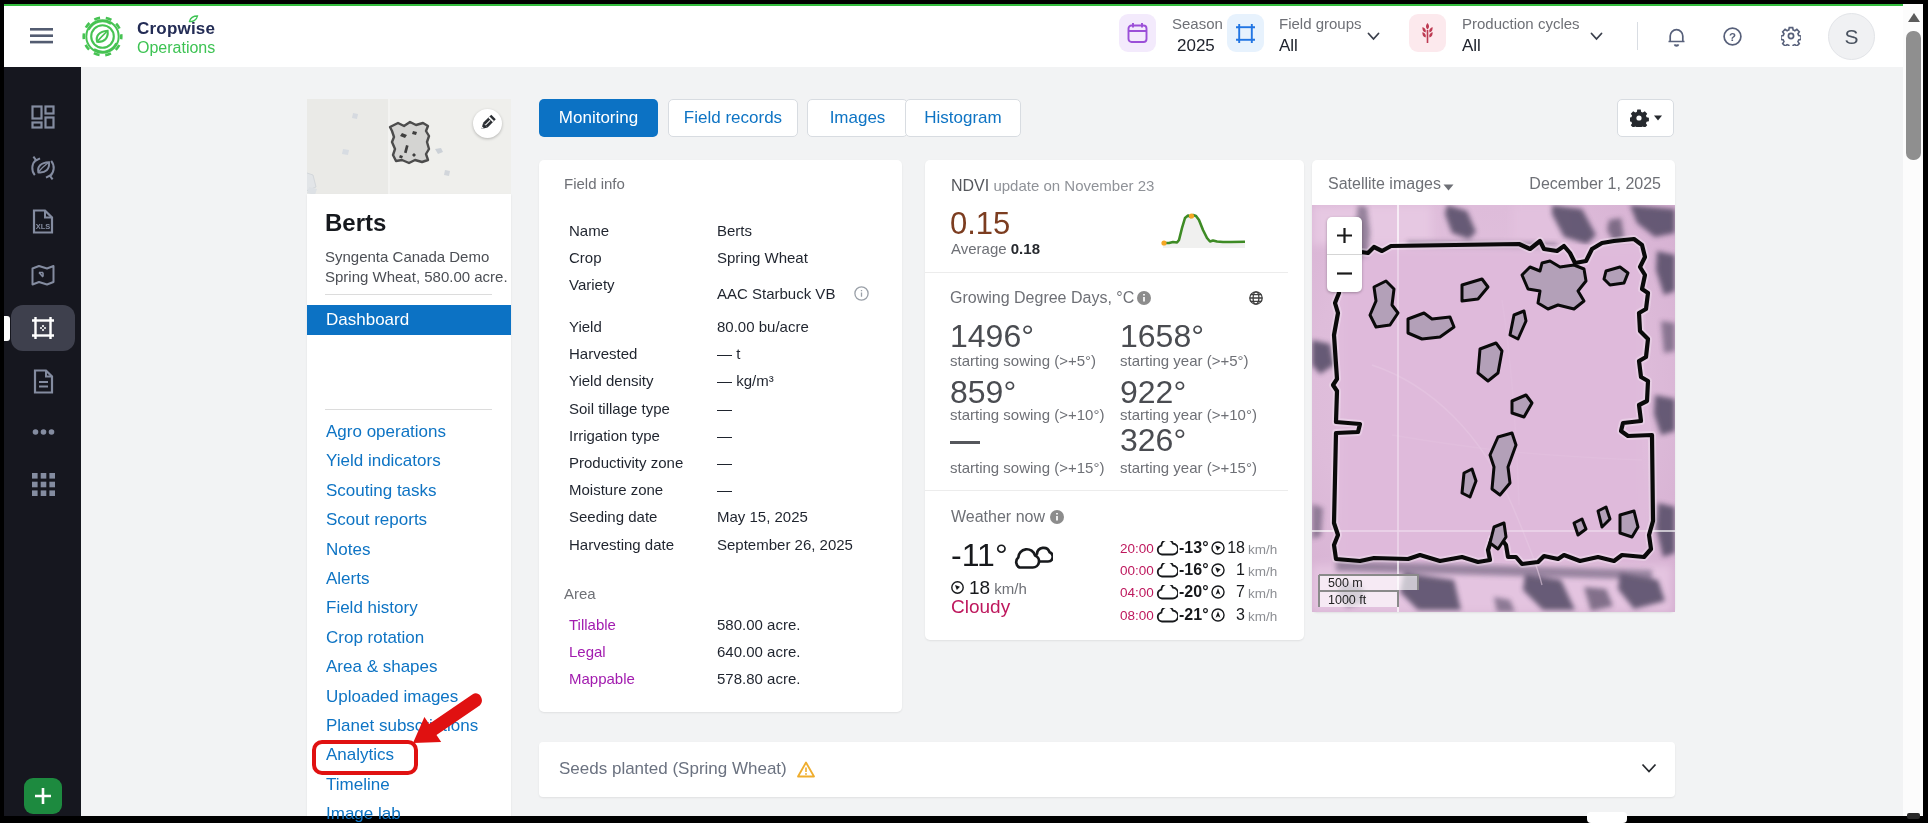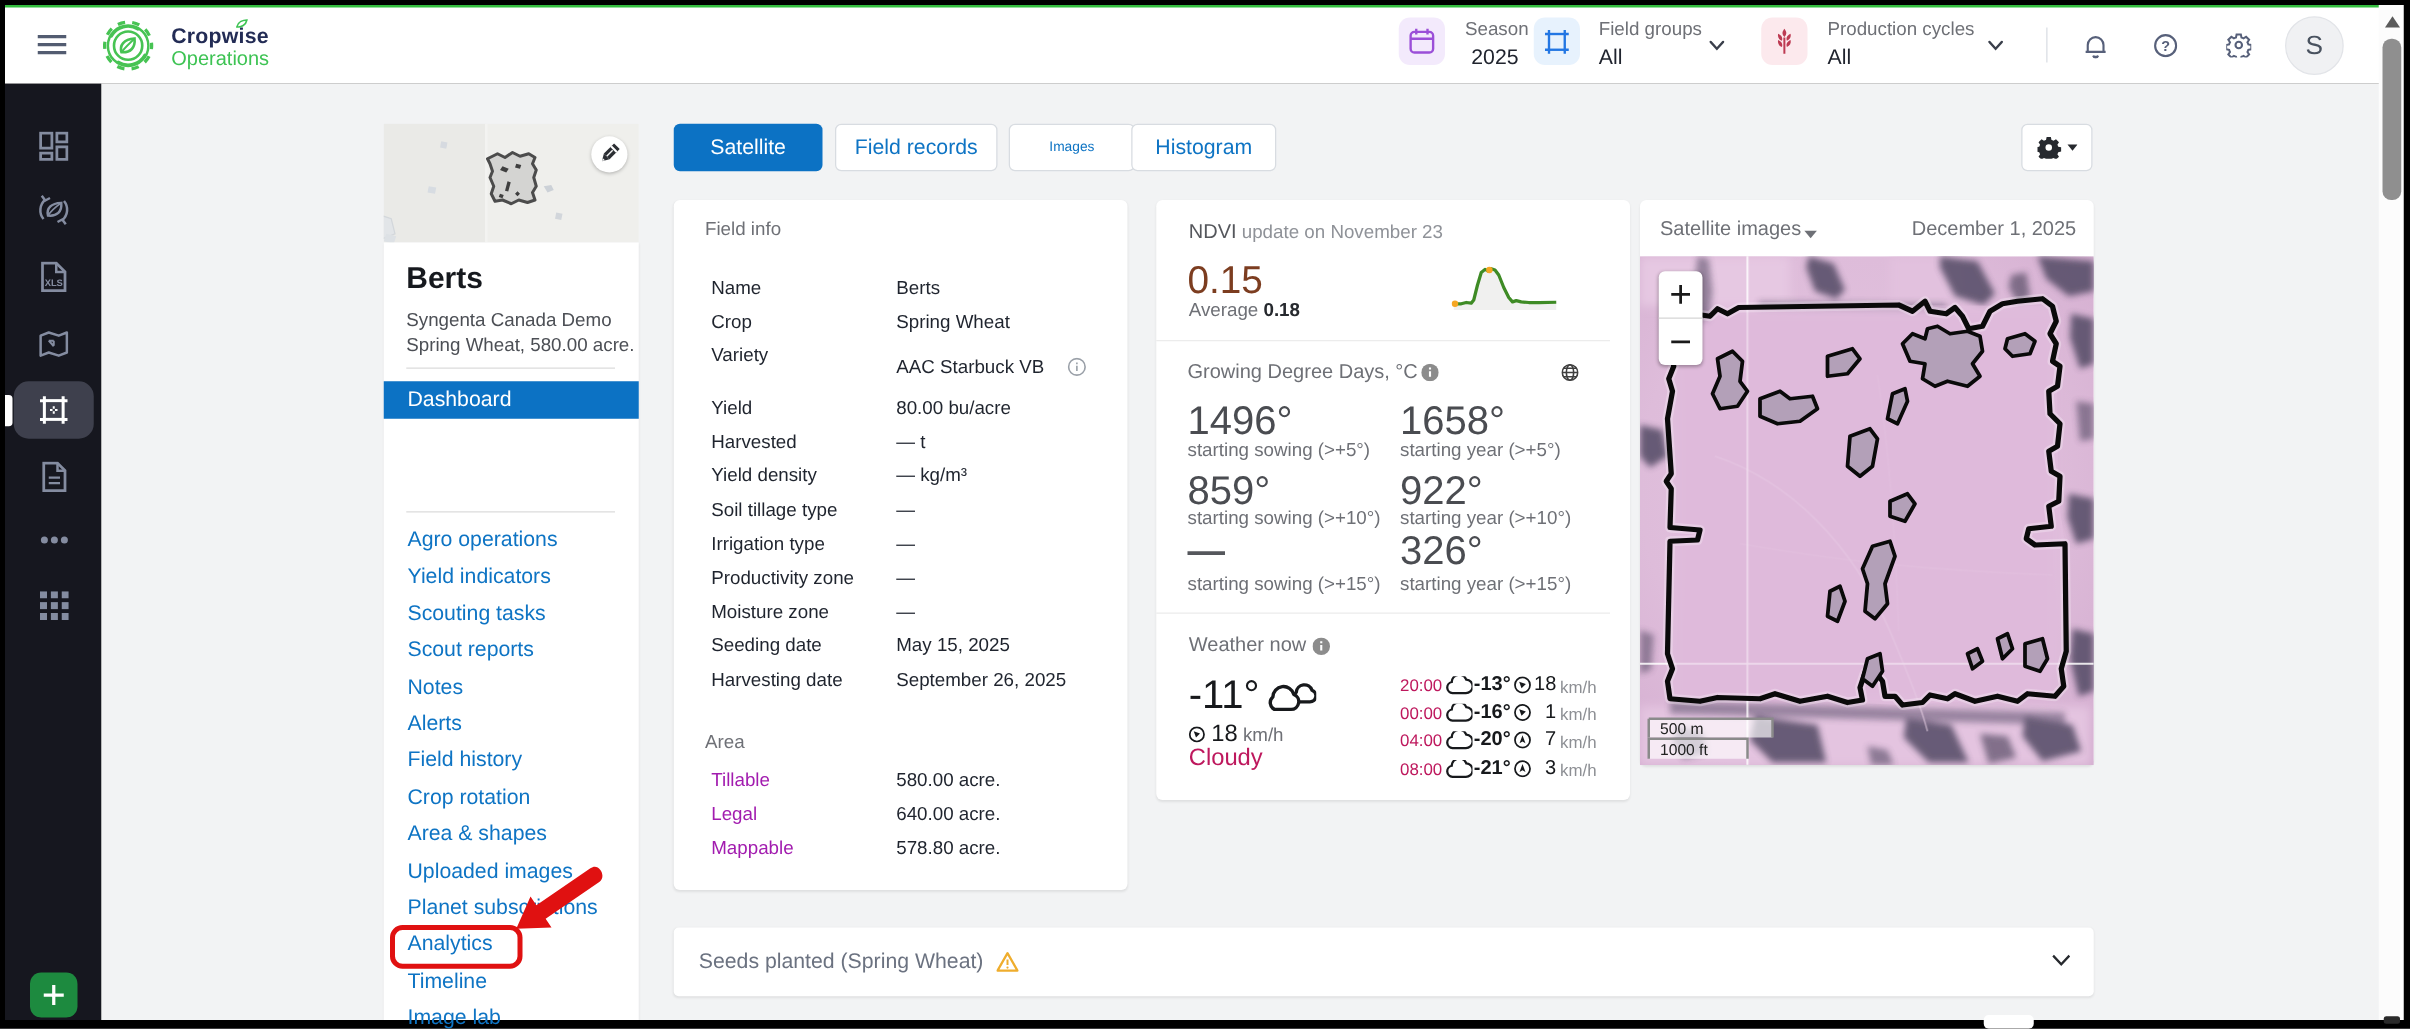--- a/index.html
+++ b/index.html
@@ -226,23 +226,23 @@
     <div class="abs" style="left:18px;top:110px;font-size:24px;font-weight:bold;color:#16191e;">Berts</div>
     <div class="abs" style="left:18px;top:148px;font-size:15px;color:#4c4f55;line-height:19.5px;">Syngenta Canada Demo<br>Spring Wheat, 580.00 acre.</div>
     <div class="abs" style="left:18px;top:195px;width:167px;height:1px;background:#dcdcdc;"></div>
     <div class="abs" style="left:0;top:206px;width:204px;height:30px;background:#0c72c4;color:#fff;font-size:17px;line-height:30px;"><span style="margin-left:19px;">Dashboard</span></div>
     <div id="menu1" class="abs" style="left:19px;top:236px;font-size:17px;color:#ffffff;line-height:29.4px;">Soil<br>Agrooperations status</div>
     <div class="abs" style="left:18px;top:310px;width:167px;height:1px;background:#dcdcdc;"></div>
     <div id="menu2" class="abs" style="left:19px;top:318px;font-size:17px;color:#0e74c4;line-height:29.4px;">Agro operations<br>Yield indicators<br>Scouting tasks<br>Scout reports<br>Notes<br>Alerts<br>Field history<br>Crop rotation<br>Area &amp; shapes<br>Uploaded images<br>Planet subscriptions<br>Analytics<br>Timeline<br>Image lab</div>
   </div>
 
   <div class="abs" id="tabs" style="left:0;top:0;">
-    <div class="abs" style="left:539px;top:99px;width:119px;height:38px;background:#0c72c4;border-radius:5px;color:#fff;font-size:17px;text-align:center;line-height:38px;">Satellite</div>
+    <div class="abs" style="left:539px;top:99px;width:119px;height:38px;background:#0c72c4;border-radius:5px;color:#fff;font-size:17px;text-align:center;line-height:38px;">Monitoring</div>
     <div class="abs" style="left:668px;top:99px;width:130px;height:38px;background:#fff;border:1px solid #d8dce1;border-radius:5px;color:#0e74c4;font-size:17px;text-align:center;line-height:36px;">Field records</div>
-    <div class="abs" style="left:807px;top:99px;width:101px;height:38px;background:#fff;border:1px solid #d8dce1;border-radius:5px;color:#0e74c4;font-size:11px;text-align:center;line-height:36px;">Images</div>
+    <div class="abs" style="left:807px;top:99px;width:101px;height:38px;background:#fff;border:1px solid #d8dce1;border-radius:5px;color:#0e74c4;font-size:17px;text-align:center;line-height:36px;">Images</div>
     <div class="abs" style="left:905px;top:99px;width:116px;height:38px;background:#fff;border:1px solid #d8dce1;border-radius:5px;color:#0e74c4;font-size:17px;text-align:center;line-height:36px;">Histogram</div>
     <div class="abs" style="left:1617px;top:99px;width:57px;height:38px;background:#fff;border:1px solid #d8dce1;border-radius:5px;"></div>
     <svg class="abs" style="left:1630px;top:109px;" width="32" height="18" viewBox="0 0 32 18">
       <path d="M7.3 0.6 h3.4 l0.5 2.3 a6 6 0 0 1 1.6 0.7 l2-1.3 2.4 2.4 -1.3 2 a6 6 0 0 1 0.7 1.6 l2.3 0.5 v3.4 l-2.3 0.5 a6 6 0 0 1 -0.7 1.6 l1.3 2 -2.4 2.4 -2-1.3 a6 6 0 0 1 -1.6 0.7 l-0.5 2.3 h-3.4 l-0.5-2.3 a6 6 0 0 1 -1.6-0.7 l-2 1.3 -2.4-2.4 1.3-2 a6 6 0 0 1 -0.7-1.6 l-2.3-0.5 v-3.4 l2.3-0.5 a6 6 0 0 1 0.7-1.6 l-1.3-2 2.4-2.4 2 1.3 a6 6 0 0 1 1.6-0.7 z" fill="#26292e"></path>
       <circle cx="9" cy="9" r="2.6" fill="#fff"></circle>
       <path d="M24 6.5 h8 l-4 5 z" fill="#26292e"></path>
     </svg>
   </div>
 
   <div class="abs card" id="card-fieldinfo" style="left:539px;top:160px;width:363px;height:552px;">

